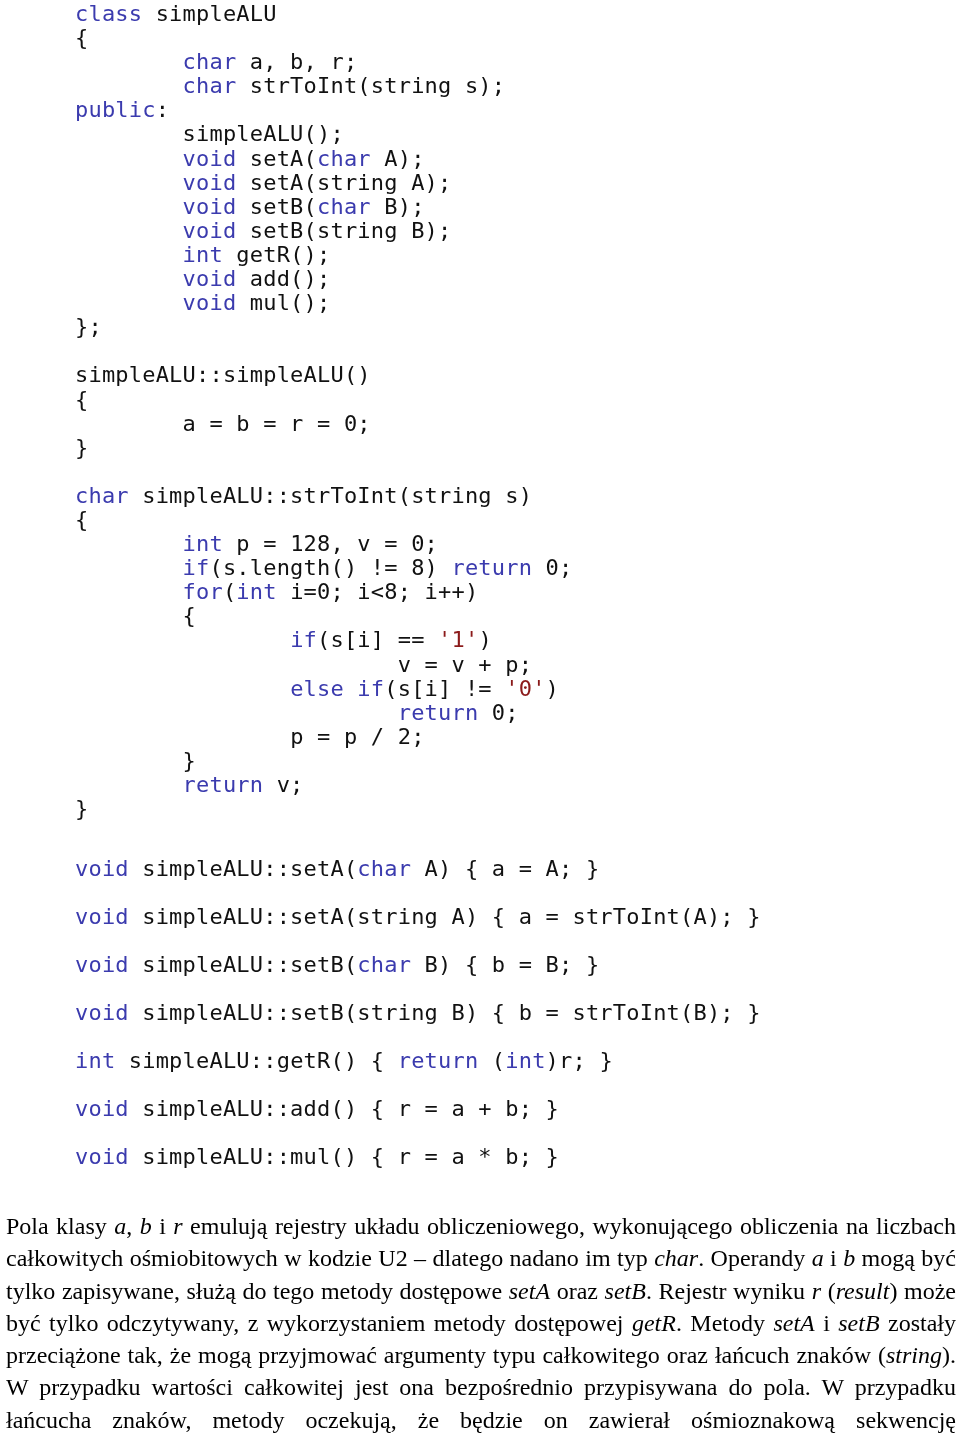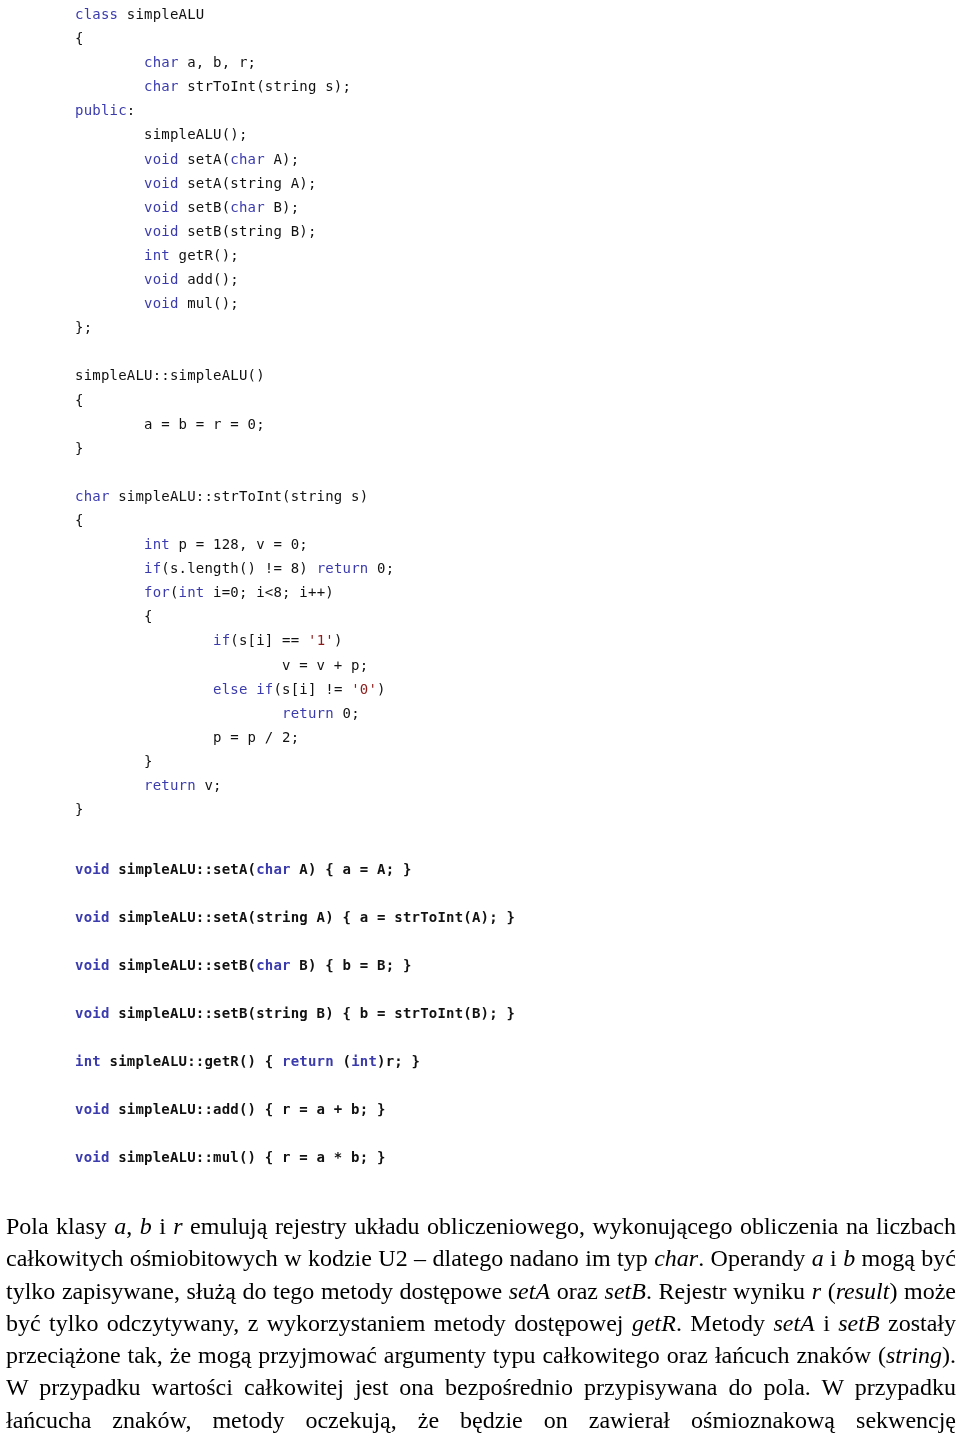--- a/index.html
+++ b/index.html
@@ -23,21 +23,21 @@
   }
 
   
   .code-listing {
     position: absolute;
     left: 0;
     top: 0;
     width: 960px;
     padding-top: 2px;
     font-family: "DejaVu Sans Mono", "Liberation Mono", monospace;
-    font-size: 14px;
+    font-size: 22px;
     line-height: 24.1px;
     letter-spacing: 0.2px;
     color: #111111;
     white-space: pre;
   }
   .code-line {
     height: 24.1px;
     white-space: pre;
     padding-left: 75px;
   }
@@ -45,21 +45,20 @@
     height: 24.1px;
   }
   .kw   { color: #3b3bae; }
   .lit  { color: #8b1a1a; }
   .pl   { color: #111111; }
 
   
   .code-listing .spaced {
     height: 48px;
     line-height: 48px;
-    font-weight: bold;
   }
 
   
   .prose {
     position: absolute;
     left: 6px;
     top: 1186px;
     width: 950px;
     font-family: "Liberation Serif", "DejaVu Serif", serif;
     font-size: 24px;

